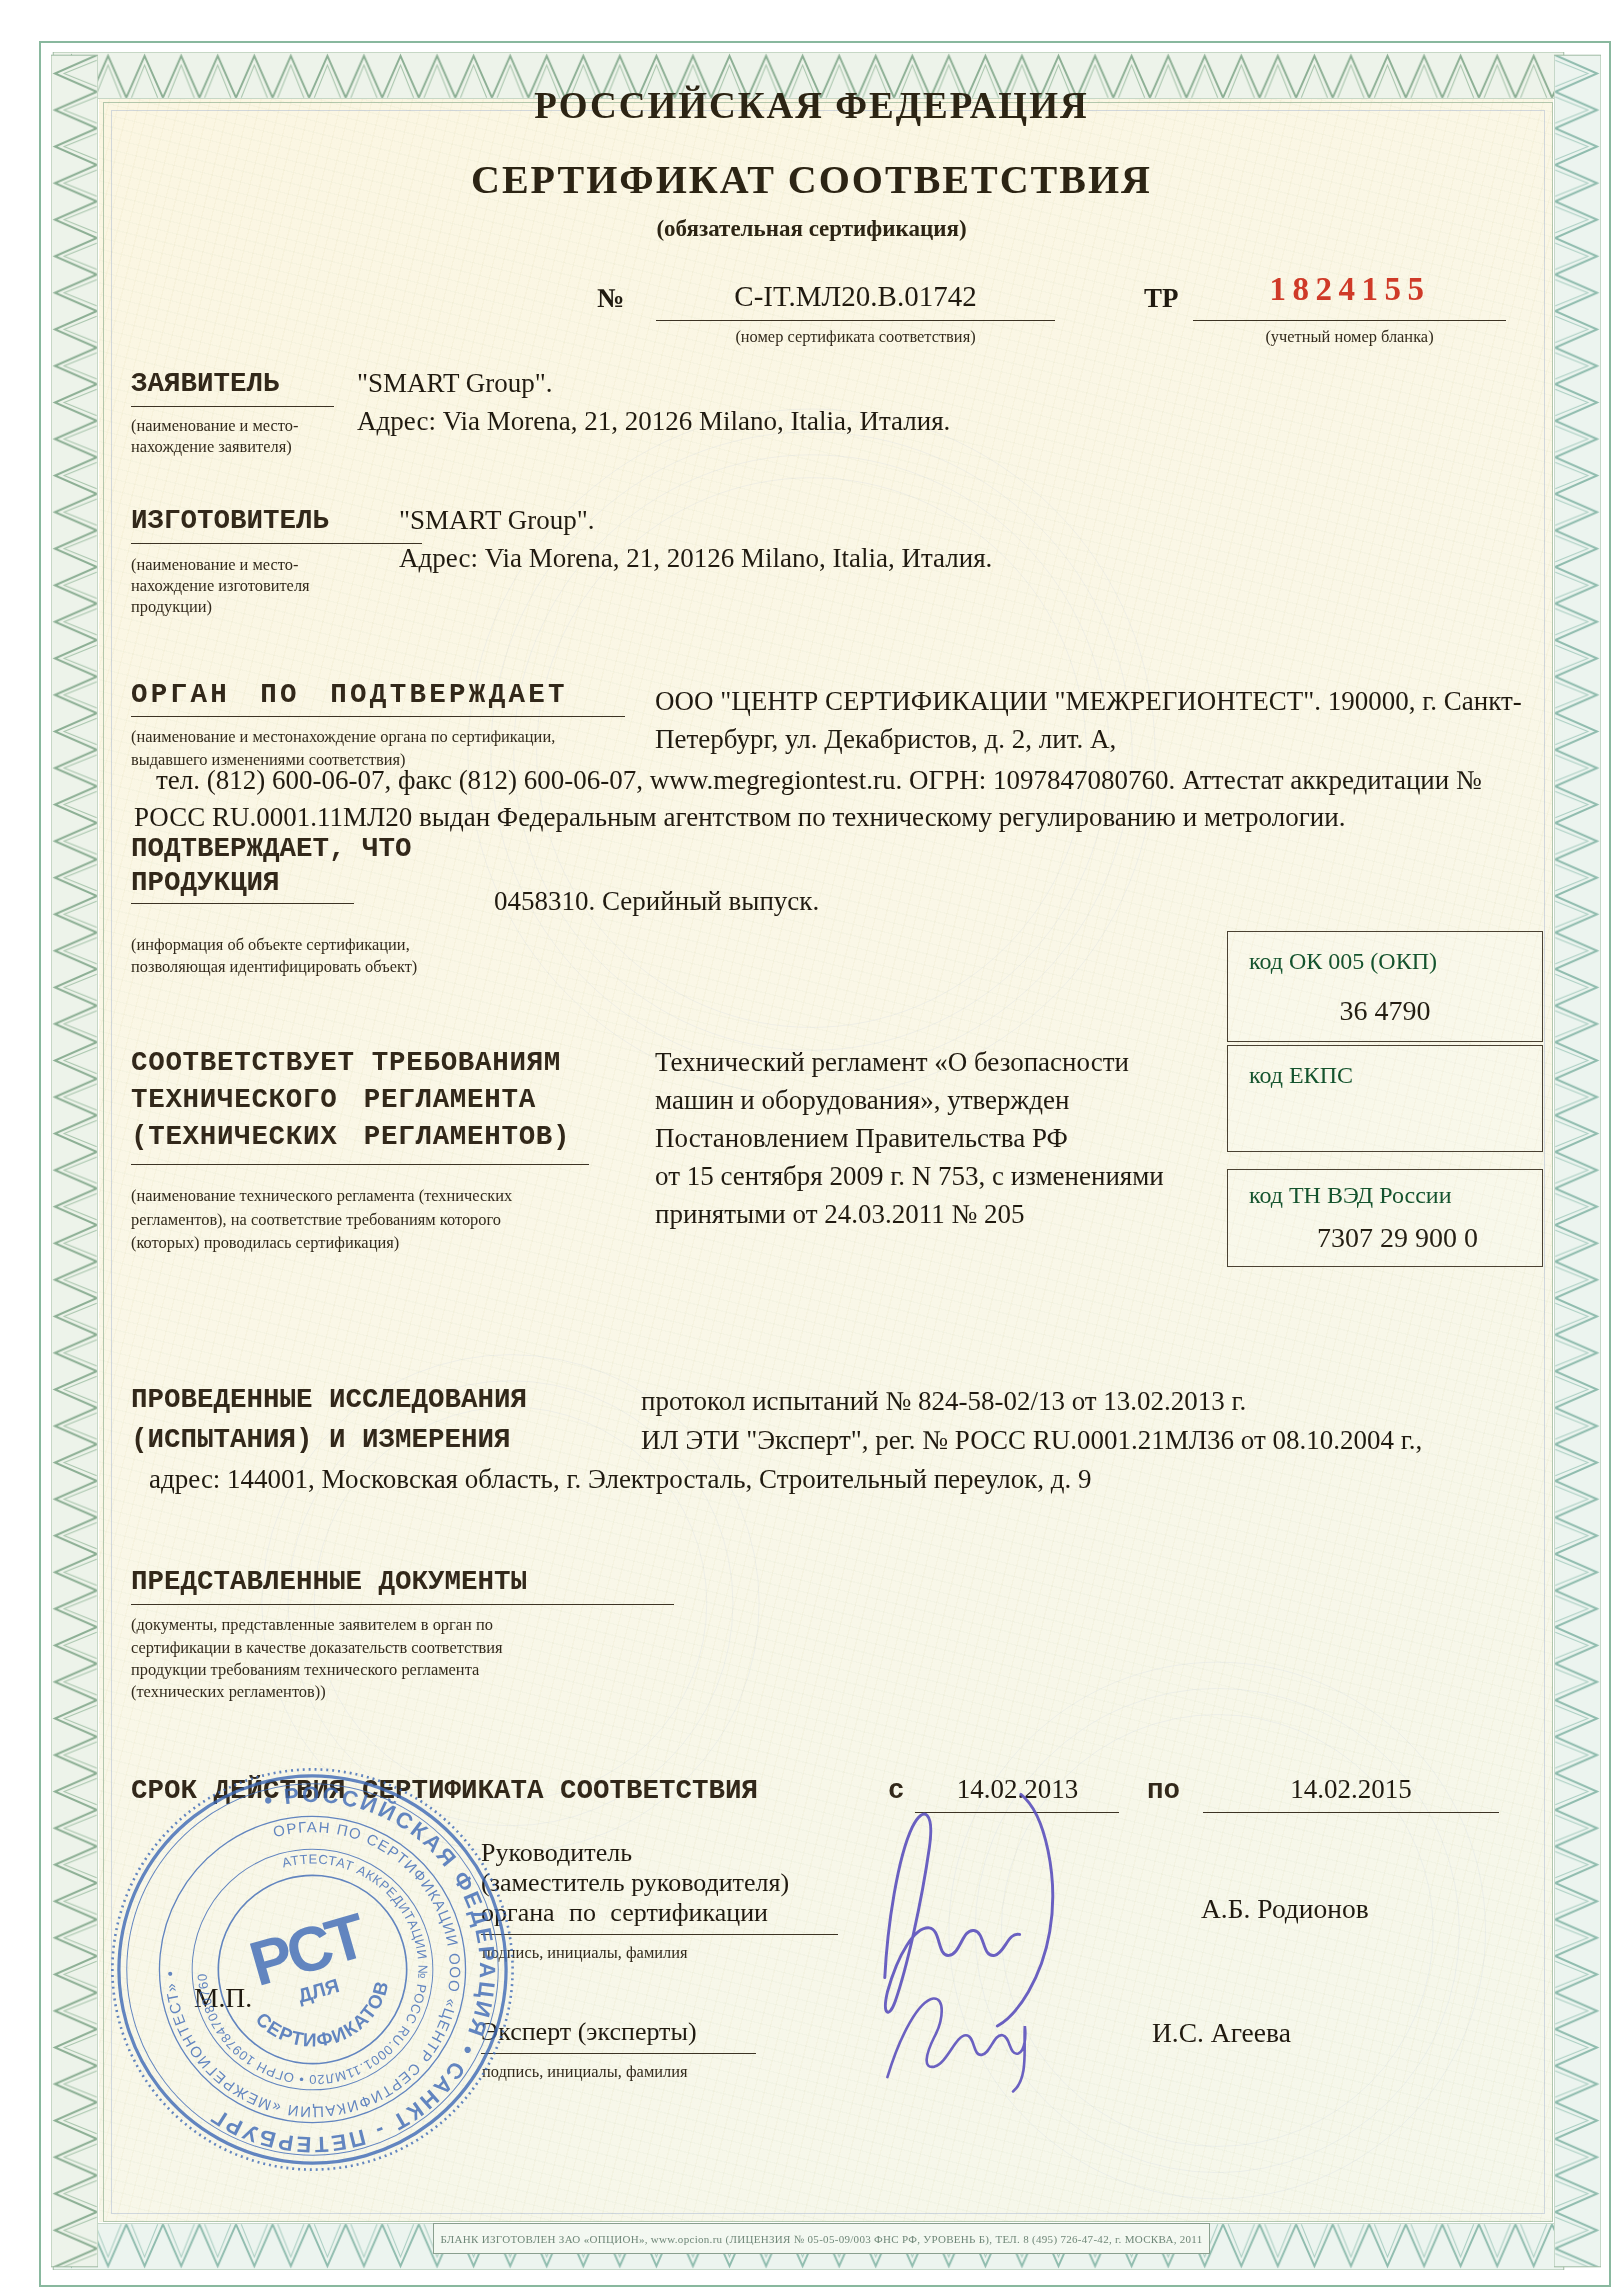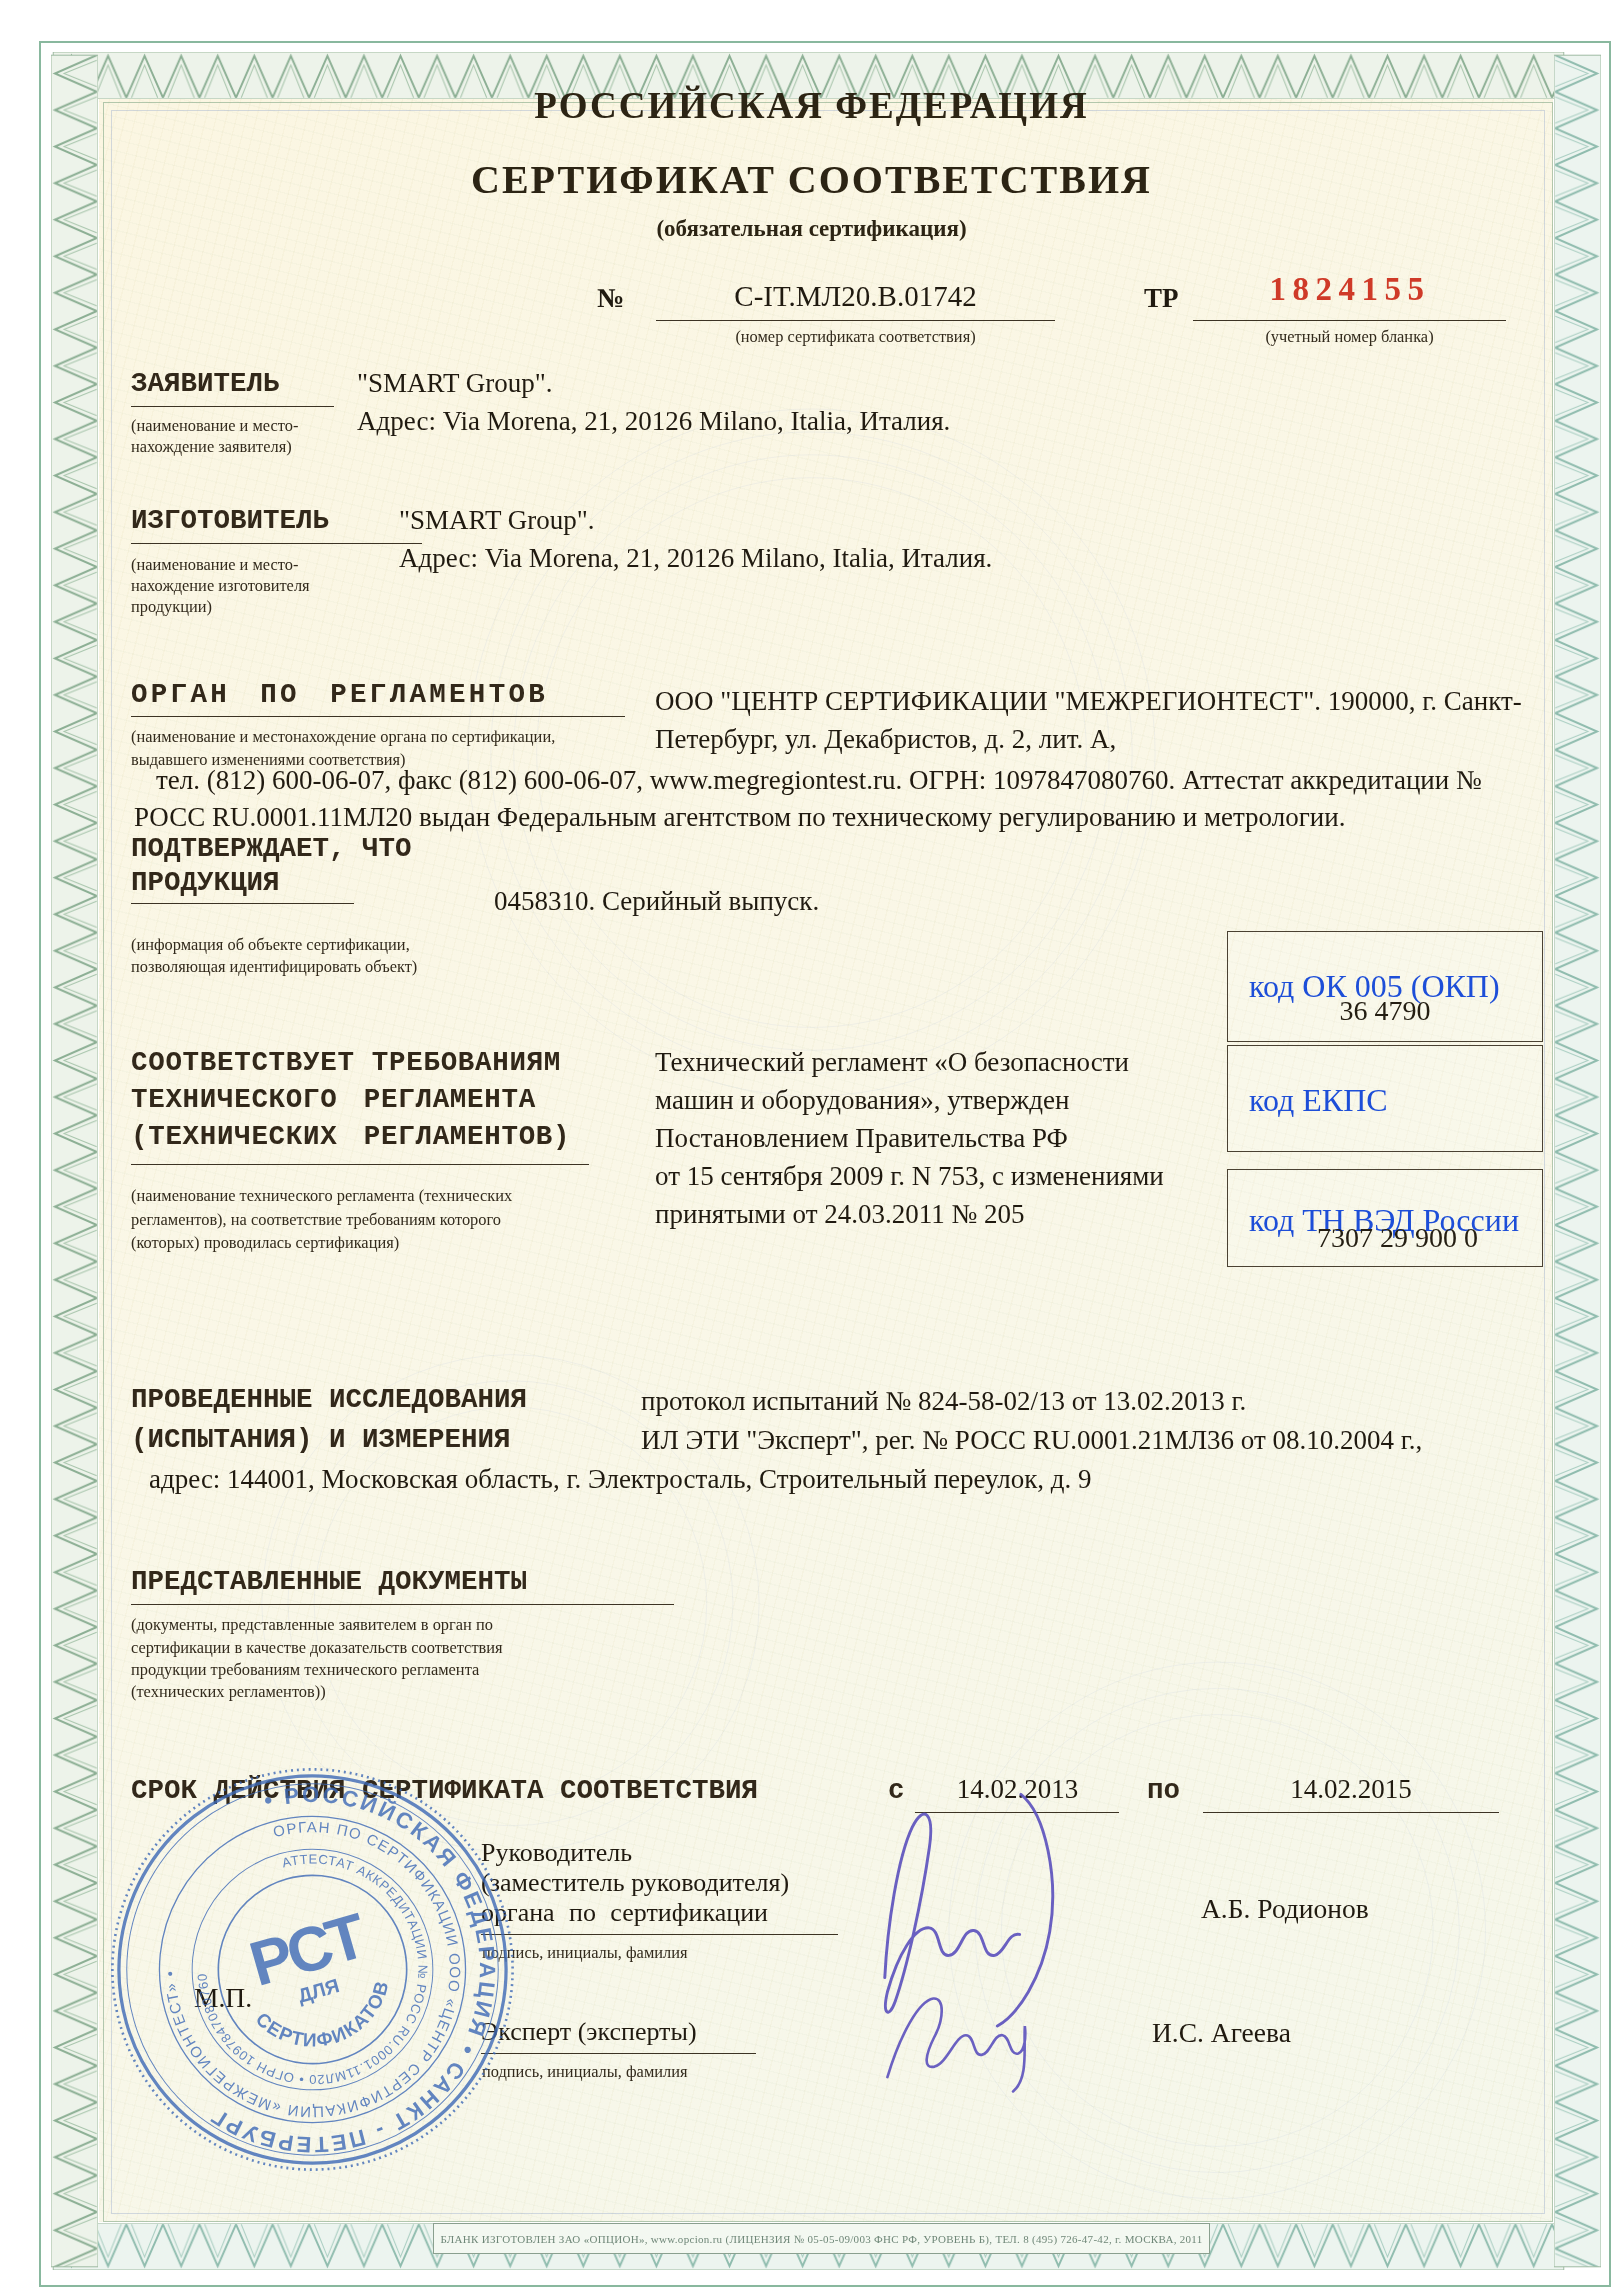--- a/index.html
+++ b/index.html
@@ -23,21 +23,21 @@
   .band{position:absolute;}
   
   .title1{font-size:37px;font-weight:bold;letter-spacing:2px;color:#2c2414;}
   .title2{font-size:40px;font-weight:bold;letter-spacing:2px;color:#2c2414;}
   .title3{font-size:23px;font-weight:bold;color:#2c2414;}
   .hdr{font-size:27.5px;font-weight:bold;color:#32281a;font-family:Liberation Mono, monospace;}
   .val{font-size:27px;color:#201a10;}
   .cap{font-size:16.4px;color:#322a1c;}
   .rule{position:absolute;height:1.3px;background:#3c33244;background:#3c3324;}
   .box{position:absolute;border:1.3px solid #4a4132;background:rgba(255,255,255,.12);}
-  .box-label{font-size:32px;color:#1d4ed8;margin-top:20px;}
+  .box-label{font-size:24px;color:#14532d;}
   .box-value{font-size:28px;color:#241e12;}
   .red-num{font-size:33px;font-weight:bold;letter-spacing:6.5px;color:#cf3a28;}
   .micro{position:absolute;left:433px;top:2223px;width:775px;height:29px;
     border:0.7px solid #8aa08f;background:#f3f8f1;display:flex;align-items:center;justify-content:center;
     font-size:11px;letter-spacing:0.3px;color:#6f8778;white-space:nowrap;}
   .sig{position:absolute;left:0;top:0;width:1623px;height:2295px;pointer-events:none;}
 </style>
 </head>
 <body>
 
@@ -127,21 +127,21 @@
   <div class="abs val" style="left:357px;top:406px;">Адрес: Via Morena, 21, 20126 Milano, Italia, Италия.</div>
 
   <div class="abs hdr" style="left:131px;top:505px;">ИЗГОТОВИТЕЛЬ</div>
   <div class="rule" style="left:131px;top:543px;width:291px;"></div>
   <div class="abs cap" style="left:131px;top:555px;">(наименование  и  место-</div>
   <div class="abs cap" style="left:131px;top:576px;">нахождение изготовителя</div>
   <div class="abs cap" style="left:131px;top:597px;">продукции)</div>
   <div class="abs val" style="left:399px;top:505px;">"SMART Group".</div>
   <div class="abs val" style="left:399px;top:543px;">Адрес: Via Morena, 21, 20126 Milano, Italia, Италия.</div>
 
-  <div class="abs hdr" style="left:131px;top:679px;letter-spacing:3.3px;word-spacing:10.5px;">ОРГАН  ПО  РЕГЛАМЕНТОВ</div>
+  <div class="abs hdr" style="left:131px;top:679px;letter-spacing:3.3px;word-spacing:10.5px;">ОРГАН  ПО  ПОДТВЕРЖДАЕТ</div>
   <div class="rule" style="left:131px;top:716px;width:494px;"></div>
   <div class="abs cap" style="left:131px;top:727px;">(наименование и местонахождение органа по сертификации,</div>
   <div class="abs cap" style="left:131px;top:750px;">выдавшего изменениями соответствия)</div>
   <div class="abs val" style="left:655px;top:686px;">ООО "ЦЕНТР СЕРТИФИКАЦИИ "МЕЖРЕГИОНТЕСТ". 190000, г. Санкт-</div>
   <div class="abs val" style="left:655px;top:724px;">Петербург, ул. Декабристов, д. 2, лит. А,</div>
   <div class="abs val" style="left:156px;top:765px;">тел. (812) 600-06-07, факс (812) 600-06-07, www.megregiontest.ru. ОГРН: 1097847080760. Аттестат аккредитации №</div>
   <div class="abs val" style="left:134px;top:802px;">РОСС RU.0001.11МЛ20 выдан Федеральным агентством по техническому регулированию и метрологии.</div>
 
   <div class="abs hdr" style="left:131px;top:833px;">ПОДТВЕРЖДАЕТ, ЧТО</div>
   <div class="abs hdr" style="left:131px;top:867px;">ПРОДУКЦИЯ</div>

